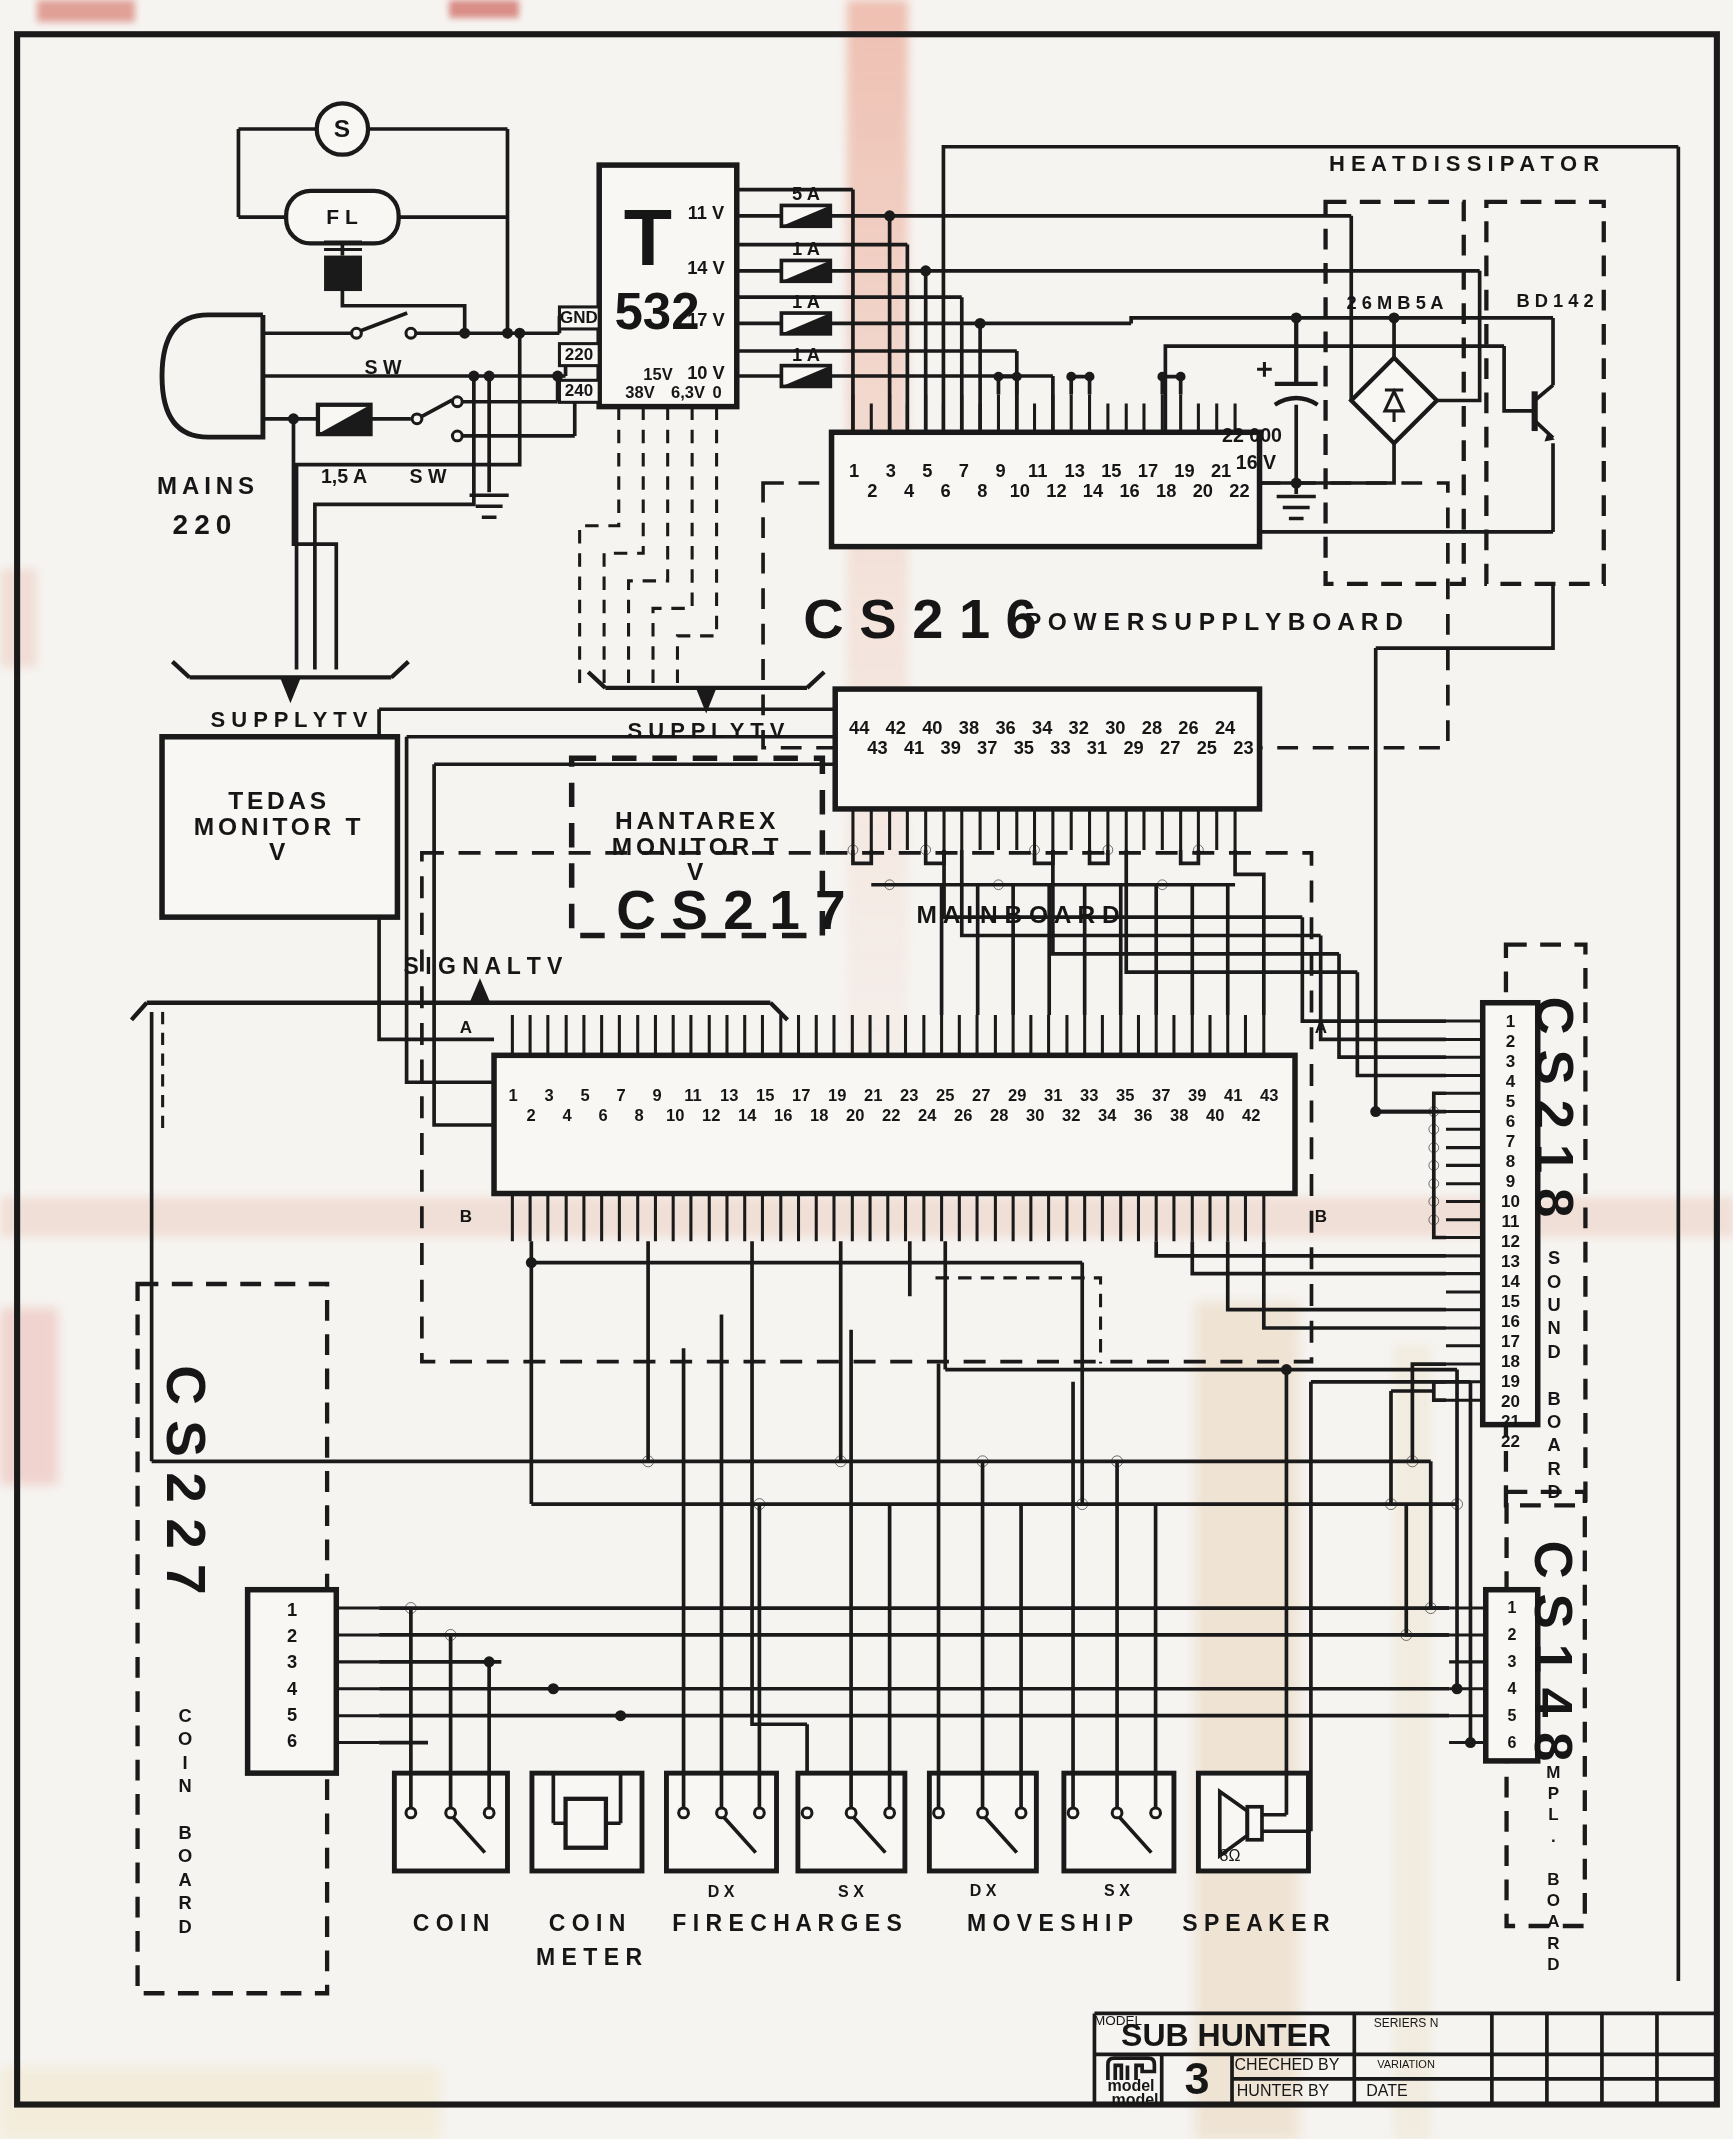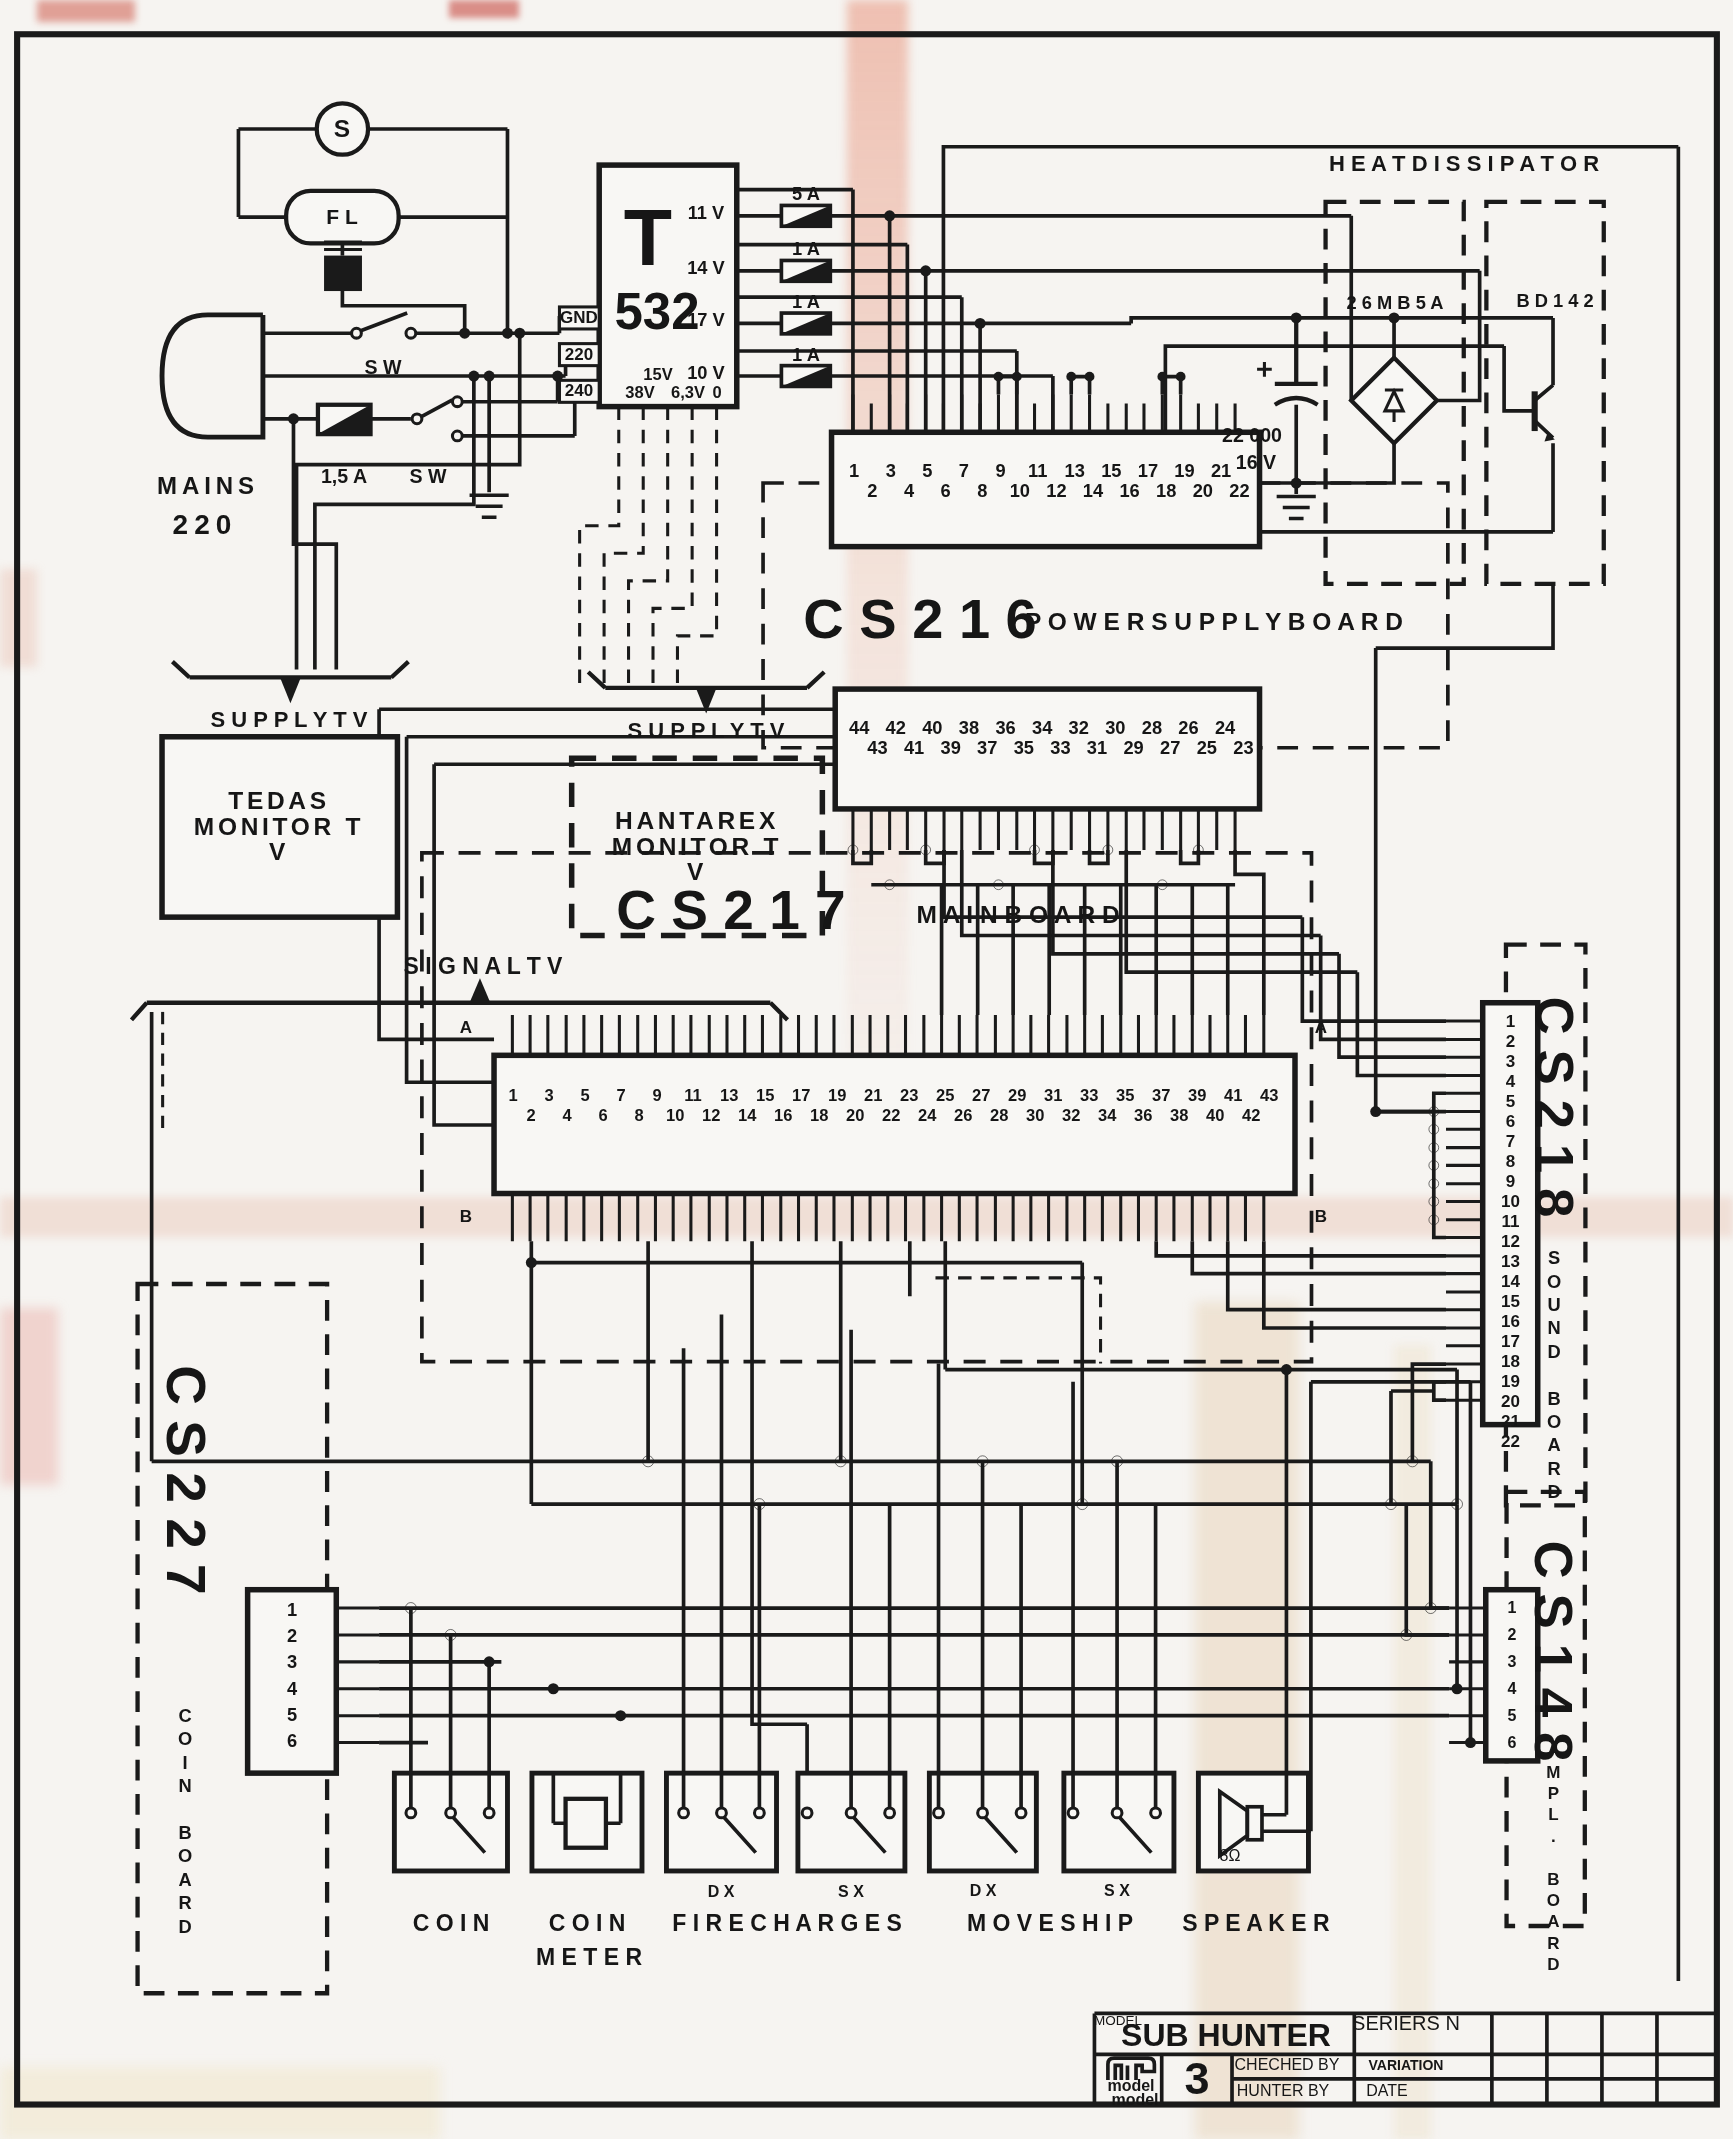--- a/index.html
+++ b/index.html
@@ -564,23 +564,23 @@
   <div class="lbl" style="left:451px;top:1923px;font-size:23px;">C O I N</div>
   <div class="lbl" style="left:587px;top:1923px;font-size:23px;">C O I N</div>
   <div class="lbl" style="left:589px;top:1957px;font-size:23px;">M E T E R</div>
   <div class="lbl" style="left:787px;top:1923px;font-size:23px;">F I R E  C H A R G E S</div>
   <div class="lbl" style="left:1050px;top:1923px;font-size:23px;">M O V E   S H I P</div>
   <div class="lbl" style="left:1256px;top:1923px;font-size:23px;">S P E A K E R</div>
   <div class="lbl" style="left:1230px;top:1856px;font-size:16px;font-weight:normal;">8Ω</div>
 
   <div class="lbl" style="left:1118px;top:2021px;font-size:13.5px;font-weight:normal;">MODEL</div>
   <div class="lbl" style="left:1226px;top:2036px;font-size:32px;">SUB HUNTER</div>
-  <div class="lbl" style="left:1406px;top:2023px;font-size:20px;font-weight:normal;">SERIERS N</div>
+  <div class="lbl" style="left:1406px;top:2023px;font-size:12px;font-weight:normal;">SERIERS N</div>
   <div class="lbl" style="left:1287px;top:2065px;font-size:16px;font-weight:normal;">CHECHED BY</div>
   <div class="lbl" style="left:1283px;top:2091px;font-size:16px;font-weight:normal;">HUNTER BY</div>
-  <div class="lbl" style="left:1406px;top:2065px;font-size:14px;font-weight:bold;">VARIATION</div>
+  <div class="lbl" style="left:1406px;top:2065px;font-size:11px;font-weight:normal;">VARIATION</div>
   <div class="lbl" style="left:1387px;top:2091px;font-size:16px;font-weight:normal;">DATE</div>
   <div class="lbl" style="left:1197px;top:2079px;font-size:45px;">3</div>
   <div class="lbl" style="left:1131px;top:2086px;font-size:16px;">model</div>
   <div class="lbl" style="left:1135px;top:2100px;font-size:16px;">model</div>
 
 </div>
 
 
 </body></html>

